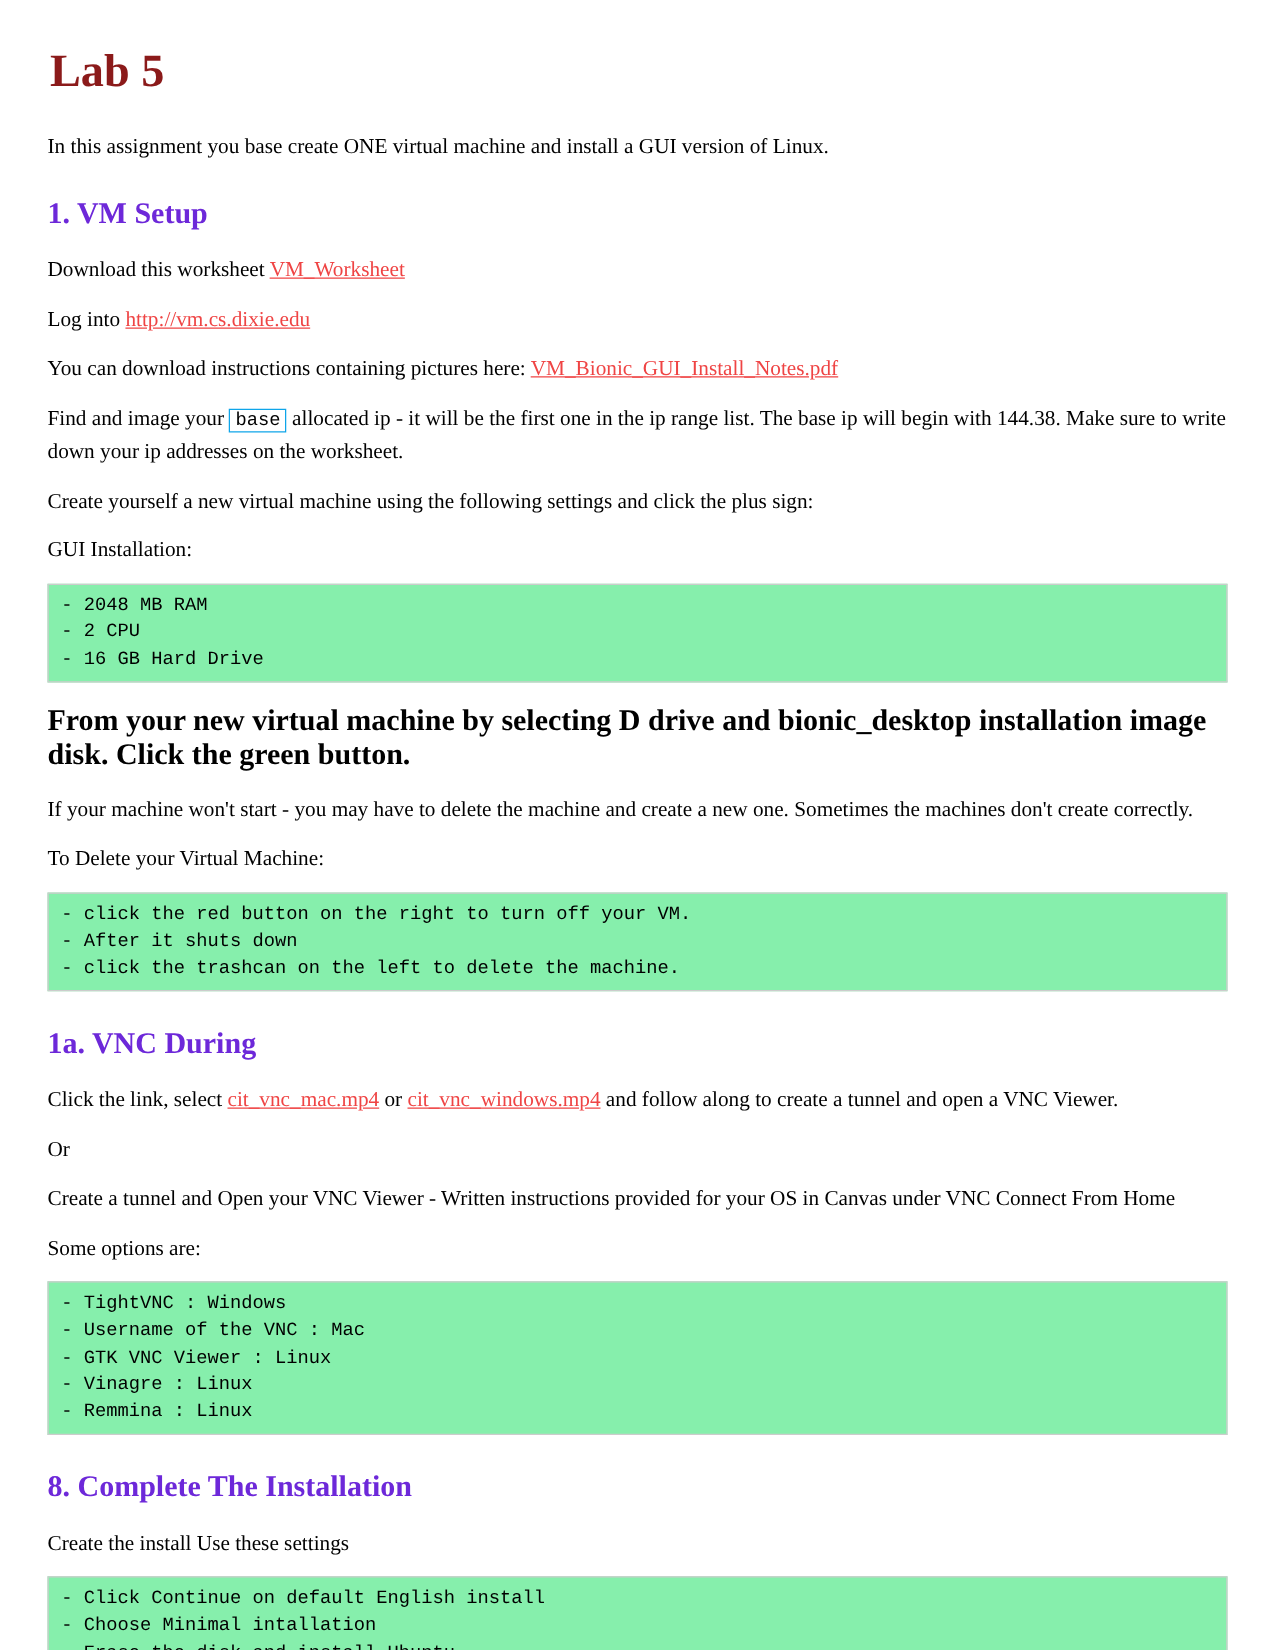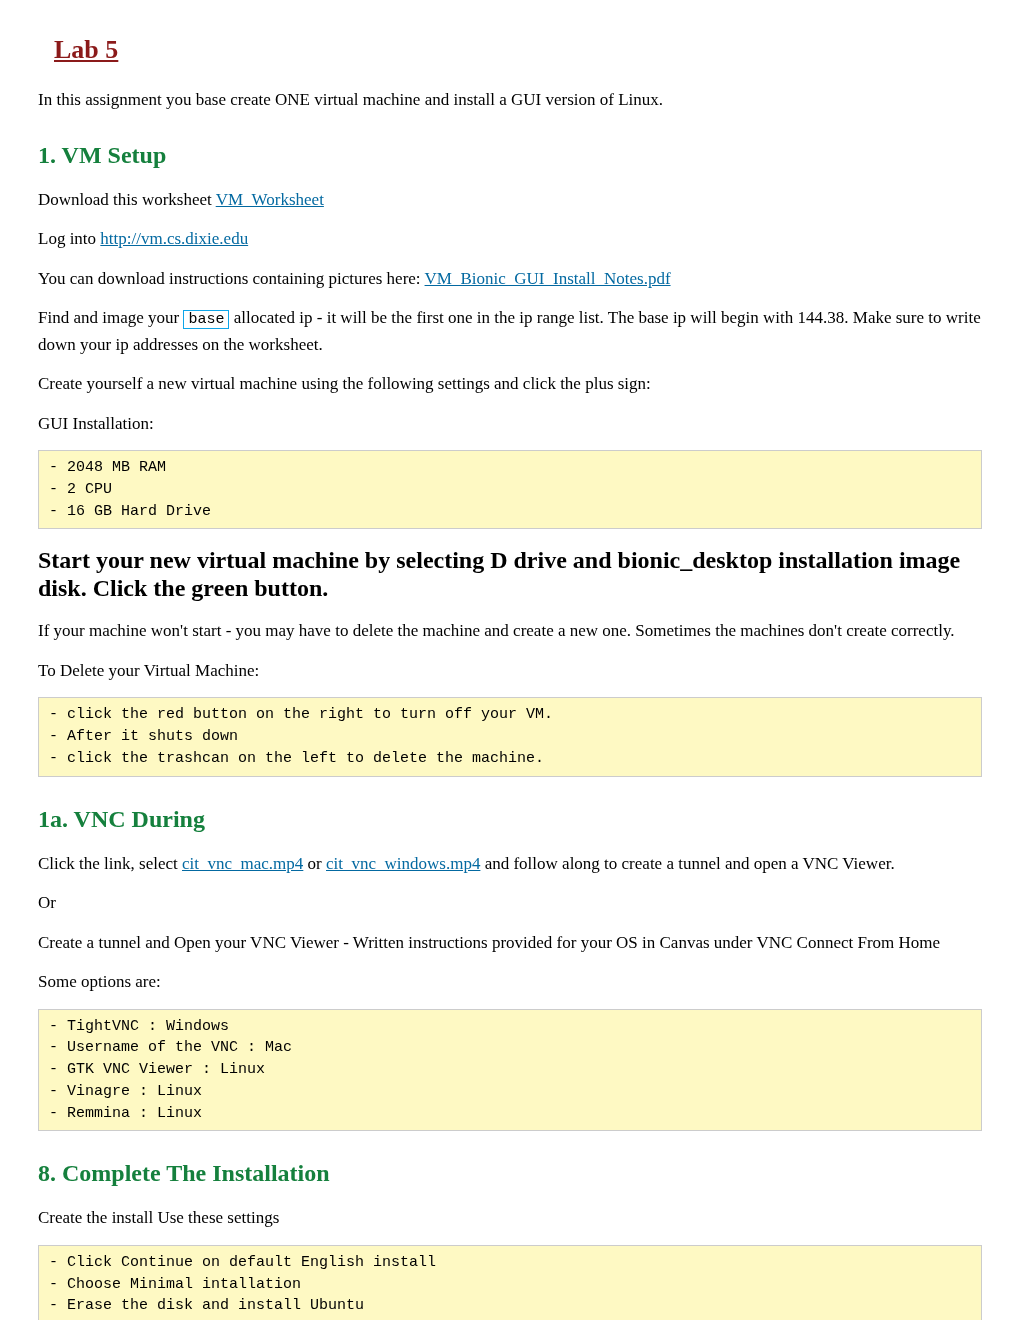--- a/index.html
+++ b/index.html
@@ -7,56 +7,55 @@
     font-size: 17px;
     color: #000;
     margin: 0;
     padding: 30px 38px;
     line-height: 1.5;
     max-width: 1020px;
     box-sizing: border-box;
   }
   h1 {
     color: #8b1a1a;
-    font-size: 26px;
+    font-size: 37px;
     font-weight: bold;
-    margin: 0 0 18px 16px;
-    text-decoration: underline;
+    margin: 0 0 18px 2px;
   }
   h2 {
-    color: #15803d;
+    color: #6d28d9;
     font-size: 24px;
     font-weight: bold;
     margin: 24px 0 14px 0;
   }
   h3.start-head {
     color: #000;
     font-size: 24px;
     font-weight: bold;
     margin: 18px 0 16px 0;
     line-height: 1.15;
   }
   p {
     margin: 0 0 14px 0;
   }
   a {
-    color: #0369a1;
+    color: #ef4444;
   }
   code.inline {
     font-family: 'Courier New', Courier, monospace;
     font-size: 15px;
     border: 1px solid #0ea5e9;
     padding: 0px 4px;
     background: #fff;
   }
   pre {
     font-family: 'Courier New', Courier, monospace;
     font-size: 15px;
     border: 1px solid #ccc;
-    background: #fef9c3;
+    background: #86efac;
     padding: 6px 10px;
     margin: 0 0 16px 0;
     white-space: pre;
     overflow-x: auto;
     line-height: 1.45;
   }
 </style>
 </head>
 <body>
 
@@ -83,21 +82,21 @@
 </p>
 
 <p>Create yourself a new virtual machine using the following settings and click the plus sign:</p>
 
 <p>GUI Installation:</p>
 
 <pre>- 2048 MB RAM
 - 2 CPU
 - 16 GB Hard Drive</pre>
 
-<h3 class="start-head">Start your new virtual machine by selecting D drive and bionic_desktop installation image disk. Click the green button.</h3>
+<h3 class="start-head">From your new virtual machine by selecting D drive and bionic_desktop installation image disk. Click the green button.</h3>
 
 <p>If your machine won't start - you may have to delete the machine and create a new one. Sometimes the machines don't create correctly.</p>
 
 <p>To Delete your Virtual Machine:</p>
 
 <pre>- click the red button on the right to turn off your VM.
 - After it shuts down
 - click the trashcan on the left to delete the machine.</pre>
 
 <h2>1a. VNC During</h2>

